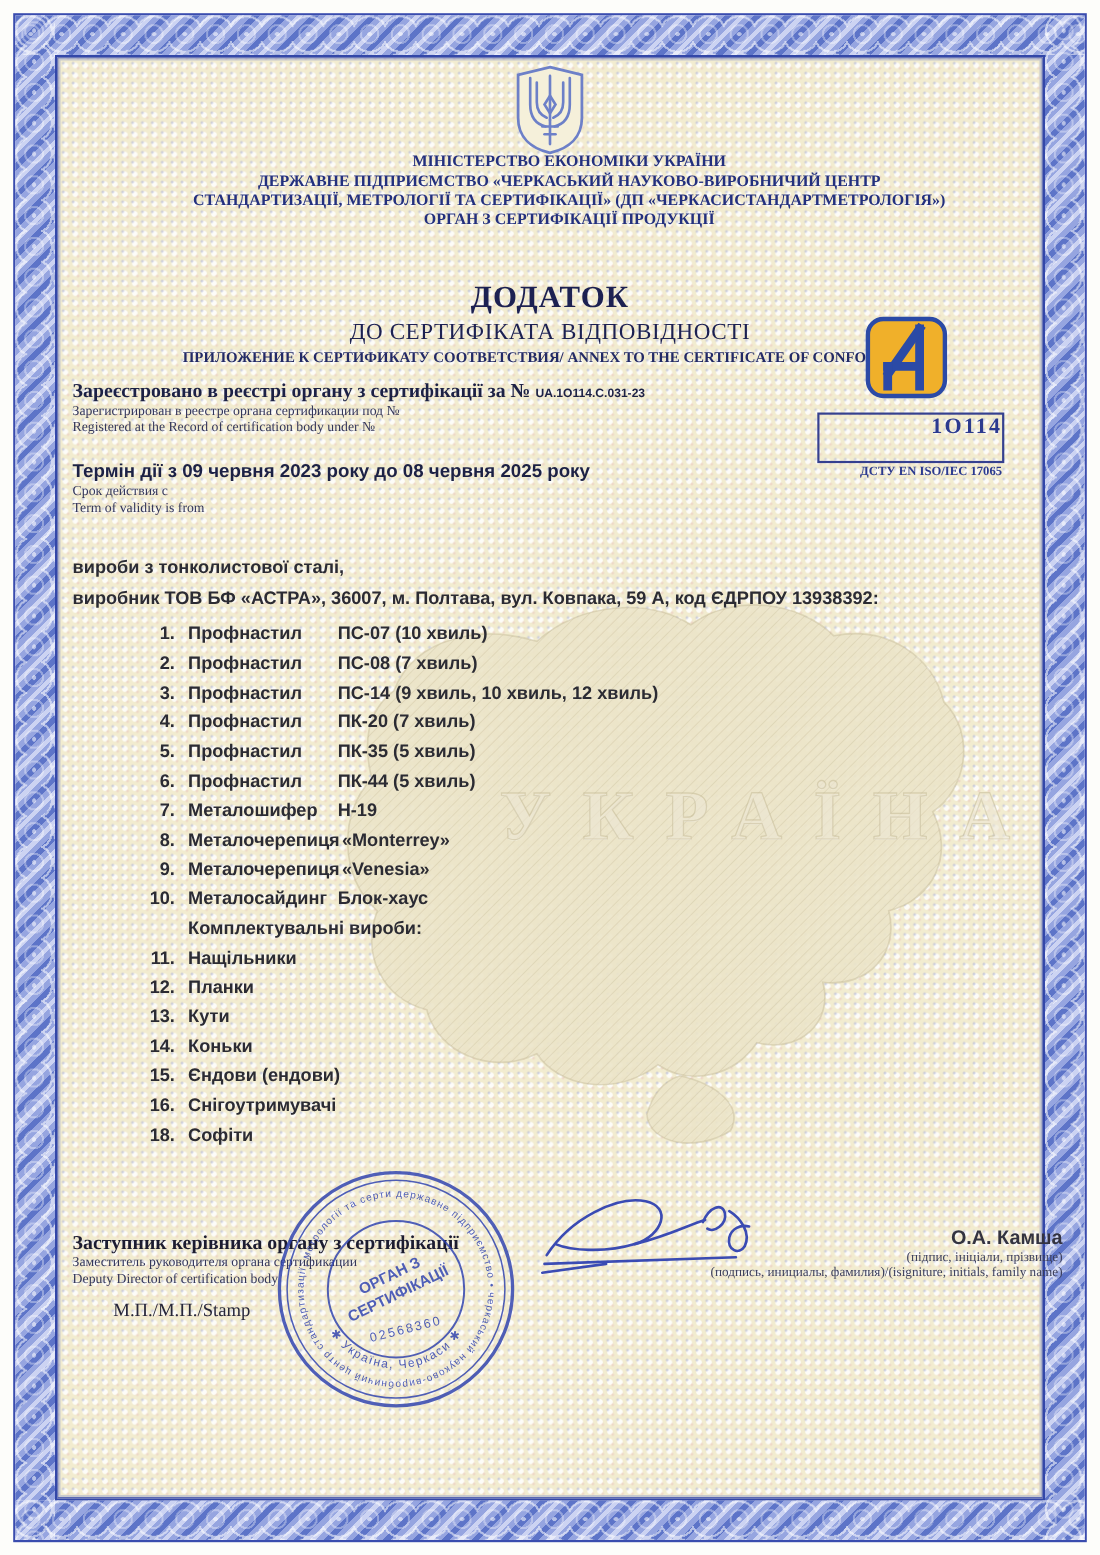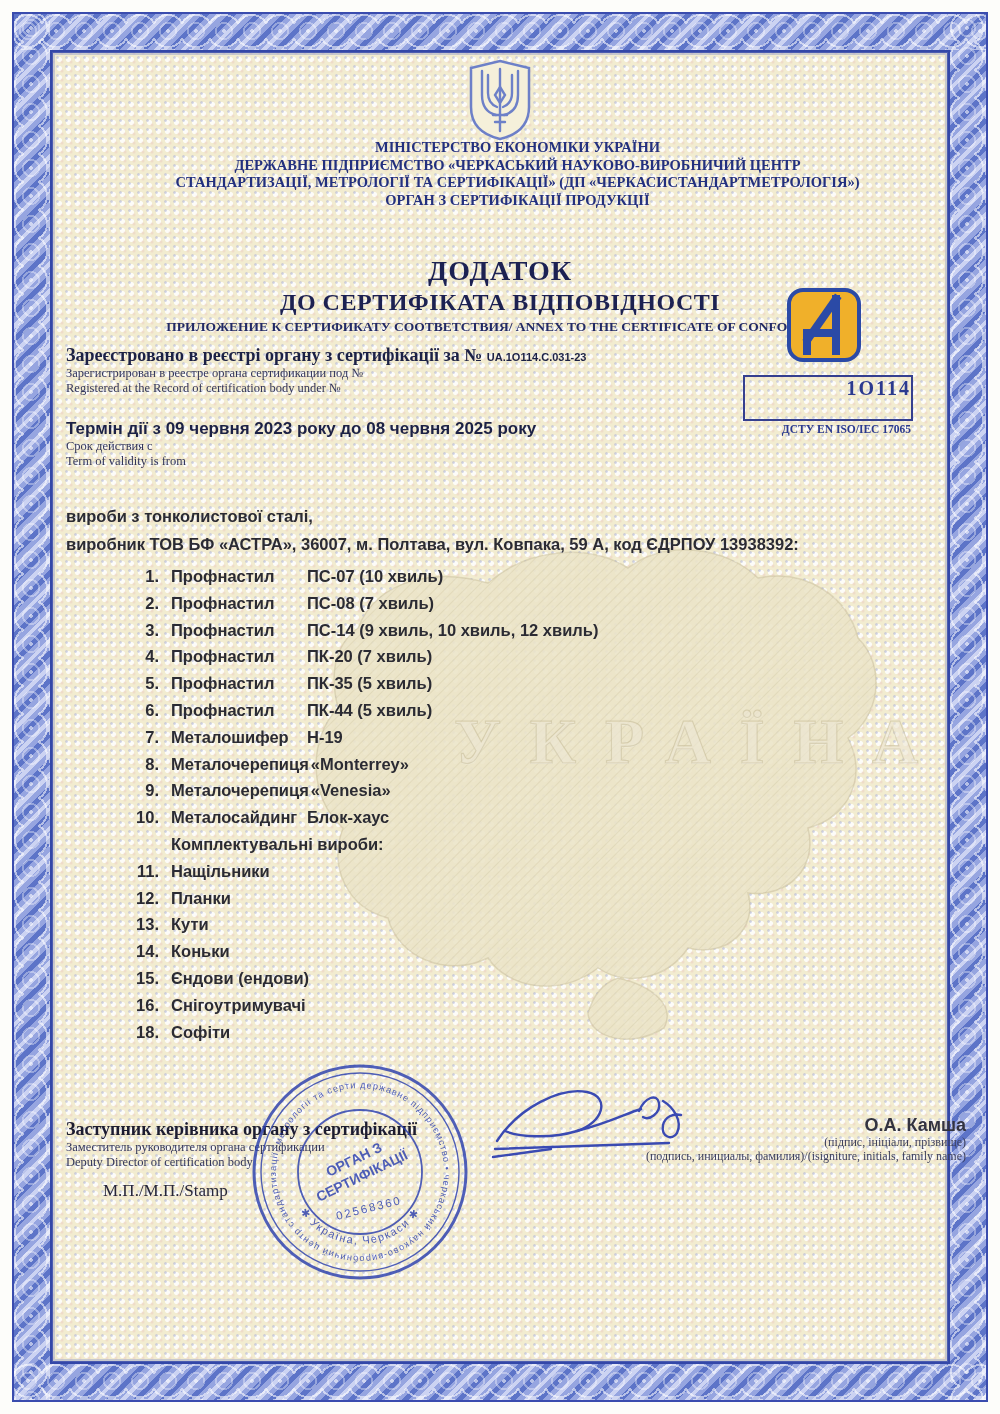--- a/index.html
+++ b/index.html
@@ -41,21 +41,21 @@
   
   .emblem{position:absolute;top:6px;left:50%;transform:translateX(-50%);}
 
   
   .ministry{position:absolute;top:86px;left:0;right:0;text-align:center;
             color:#23307e;font-weight:bold;font-size:14.5px;line-height:1.22;font-family:"Liberation Serif",serif;padding-left:35px;}
 
   
   .title{position:absolute;top:202px;left:0;right:0;text-align:center;color:#1c2152;font-family:"Liberation Serif",serif;}
   .title .t1{font-size:28px;font-weight:bold;letter-spacing:1px;}
-  .title .t2{font-size:24px;font-weight:bold;letter-spacing:.5px;margin-top:2px;}
+  .title .t2{font-size:21px;font-weight:normal;letter-spacing:.5px;margin-top:2px;}
   .title .t3{font-size:13.5px;font-weight:bold;margin-top:3px;color:#222a66;}
 
   
   .acc-mark{position:absolute;left:733px;top:234px;z-index:3;}
   .acc-code{position:absolute;left:690px;top:322px;width:166px;height:42px;z-index:3;
             border:2px solid #35408f;text-align:right;color:#2b3a8f;font-family:"Liberation Serif",serif;}
   .acc-code .c1{font-size:20px;font-weight:bold;line-height:22px;letter-spacing:2px;}
   .acc-code .c2{font-size:11.5px;font-weight:bold;line-height:13px;margin-top:24px;}
 
   

